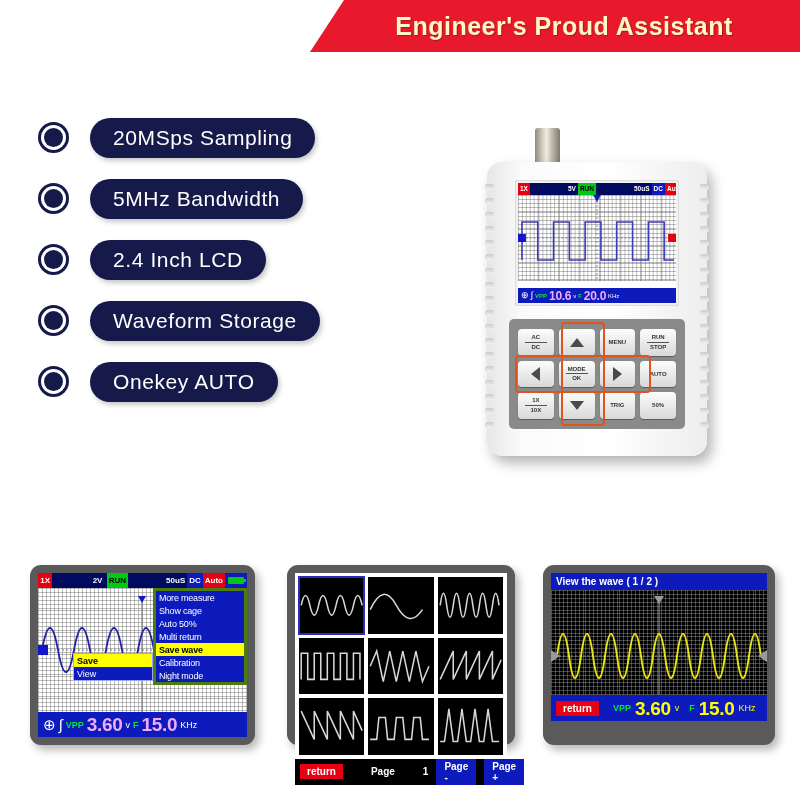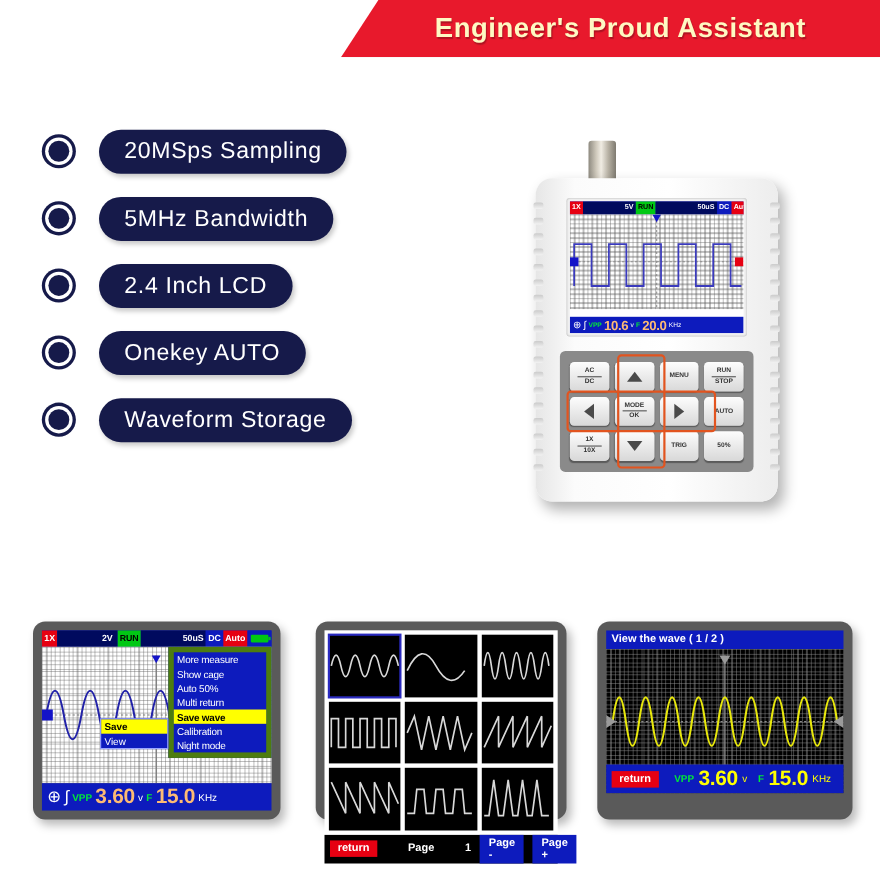--- a/index.html
+++ b/index.html
@@ -111,21 +111,21 @@
     background-position: 0 0, 0 0;
     background-repeat: repeat-x, repeat-y;
   }
   .plot svg { position: absolute; inset: 0; width: 100%; height: 100%; }
   .mbar {
     position: absolute; bottom: 0; left: 0; right: 0; height: 15px;
     background: #0d1bbd; display: flex; align-items: center; padding: 0 3px; gap: 2px;
   }
   .mb-ico { color: #fff; font-size: 9px; line-height: 1; }
   .mb-lab { color: #00e838; font-size: 6px; font-weight: bold; }
-  .mb-val { color: #fdba74; font-size: 12px; font-weight: bold; letter-spacing: -0.3px; line-height: 1; }
+  .mb-val { color: #f0abfc; font-size: 12px; font-weight: bold; letter-spacing: -0.3px; line-height: 1; }
   .mb-unit { color: #fff; font-size: 6px; }
 
   
   .keypad {
     position: absolute; left: 22px; top: 157px; width: 176px; height: 110px;
     background: #8a8a8a; border-radius: 5px;
     display: grid; grid-template-columns: repeat(4, 1fr); grid-template-rows: repeat(3, 1fr);
     gap: 5px; padding: 10px 9px;
   }
   .key {
@@ -160,29 +160,29 @@
 
   
   .p1-sbar { display: flex; height: 15px; background: #0d1bbd; }
   .p1-sbar .sb { font-size: 8px; }
   .p1-plot { position: relative; height: 124px; background: #fff; }
   .p1-plot .plot-grid {
     background-size: 28px 100%, 100% 22px;
   }
   .menu-main {
     position: absolute; right: 0; top: 0; width: 94px;
-    background: #0d1bbd; border: 5px solid #4d7c0f;
+    background: #0d1bbd; border: 3px solid #4d7c0f;
   }
   .menu-main .mi {
     color: #fff; font-size: 9px; padding: 1.5px 3px; white-space: nowrap;
     font-family: "Liberation Sans", sans-serif; letter-spacing: -0.2px;
   }
   .menu-main .mi.sel { background: #ffff00; color: #000; font-weight: bold; }
   .menu-sub {
-    position: absolute; right: 94px; top: 65px; width: 62px;
+    position: absolute; right: 94px; top: 65px; width: 80px;
     background: #0d1bbd; border: 1px solid #9aa6ff;
   }
   .menu-sub .mi { color: #fff; font-size: 9px; padding: 1.5px 3px; }
   .menu-sub .mi.sel { background: #ffff00; color: #000; font-weight: bold; }
   .p1-mbar {
     position: absolute; bottom: 0; left: 0; right: 0; height: 25px;
     background: #0d1bbd; display: flex; align-items: center; padding: 0 5px; gap: 3px;
   }
   .p1-mbar .mb-ico { font-size: 15px; }
   .p1-mbar .mb-lab { font-size: 9px; }
@@ -264,31 +264,31 @@
           <span class="pill-text">2.4 Inch LCD</span>
         </div>
       </div>
       <div class="feature-row">
         <div class="bullet">
           <div class="bullet-inner">
             <div class="bullet-core"></div>
           </div>
         </div>
         <div class="pill">
-          <span class="pill-text">Onekey AUTO</span>
+          <span class="pill-text">Waveform Storage</span>
         </div>
       </div>
       <div class="feature-row">
         <div class="bullet">
           <div class="bullet-inner">
             <div class="bullet-core"></div>
           </div>
         </div>
         <div class="pill">
-          <span class="pill-text">Waveform Storage</span>
+          <span class="pill-text">Onekey AUTO</span>
         </div>
       </div>
     </div>
 
   <div class="device-wrap">
     <div class="bnc"></div>
     <div class="device-body">
       <div class="ridge-col left" id="ridgesL">
           <div class="ridge"></div>
           <div class="ridge"></div>

